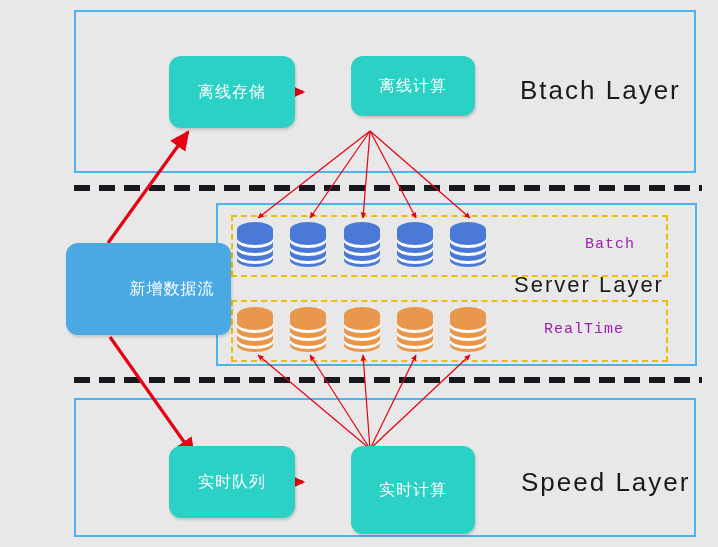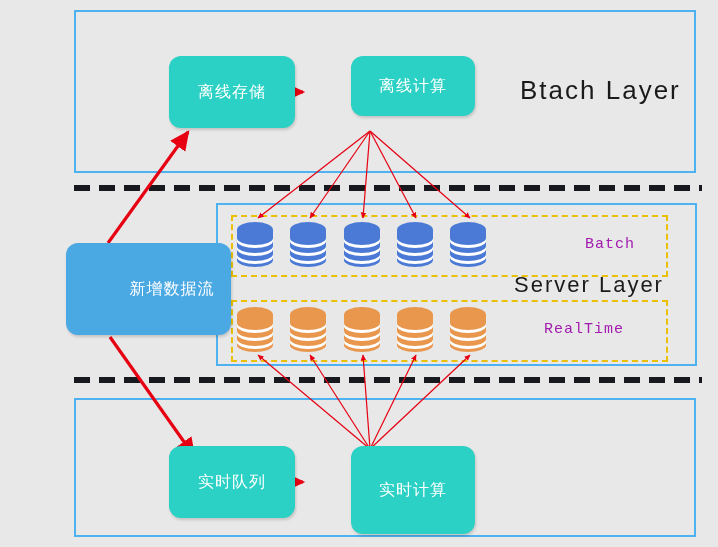--- a/index.html
+++ b/index.html
@@ -85,20 +85,21 @@
 <body>
 
 <div id="canvas">
 
   <div class="layer-box" style="left:74px; top:10px; width:622px; height:163px;"></div>
   <div class="layer-box" style="left:216px; top:203px; width:481px; height:163px;"></div>
   <div class="layer-box" style="left:74px; top:398px; width:622px; height:139px;"></div>
 
   <div class="layer-title" style="left:520px; top:75px; font-size:26px;">Btach Layer</div>
   <div class="layer-title" style="left:514px; top:272px; font-size:22px;">Server Layer</div>
+  <div class="layer-title" style="left:521px; top:467px; font-size:26px;">Speed Layer</div>
 
   <div class="separator" style="left:74px; top:185px; width:628px;"></div>
   <div class="separator" style="left:74px; top:377px; width:628px;"></div>
 
   <div class="group-box" style="left:231px; top:215px; width:437px; height:62px;"></div>
   <div class="group-label" style="left:585px; top:236px;">Batch</div>
 
   <div class="group-box" style="left:231px; top:300px; width:437px; height:62px;"></div>
   <div class="group-label" style="left:544px; top:321px;">RealTime</div>
 

